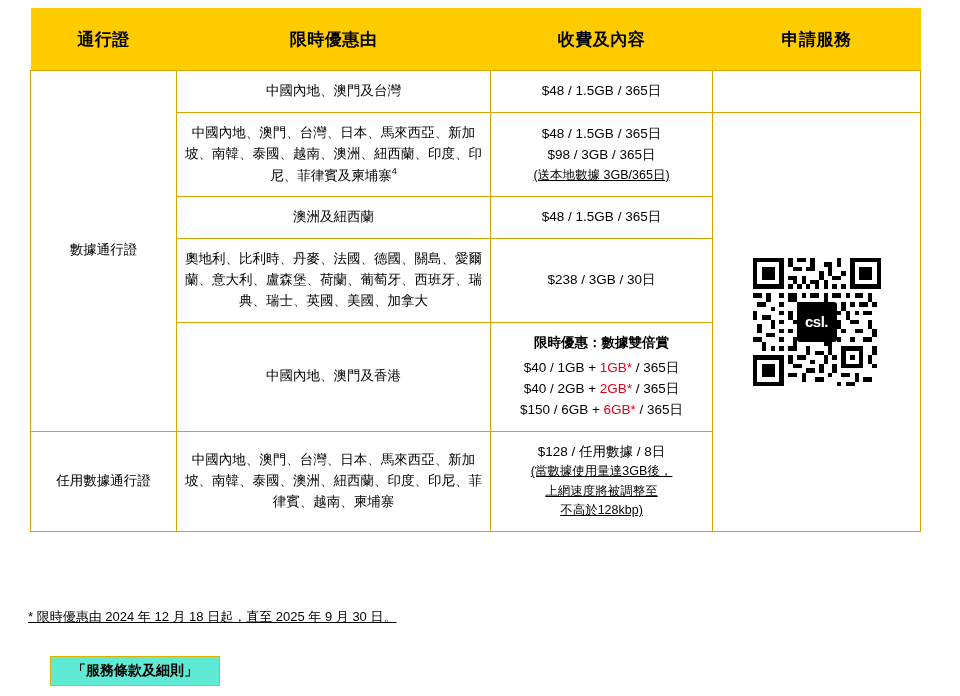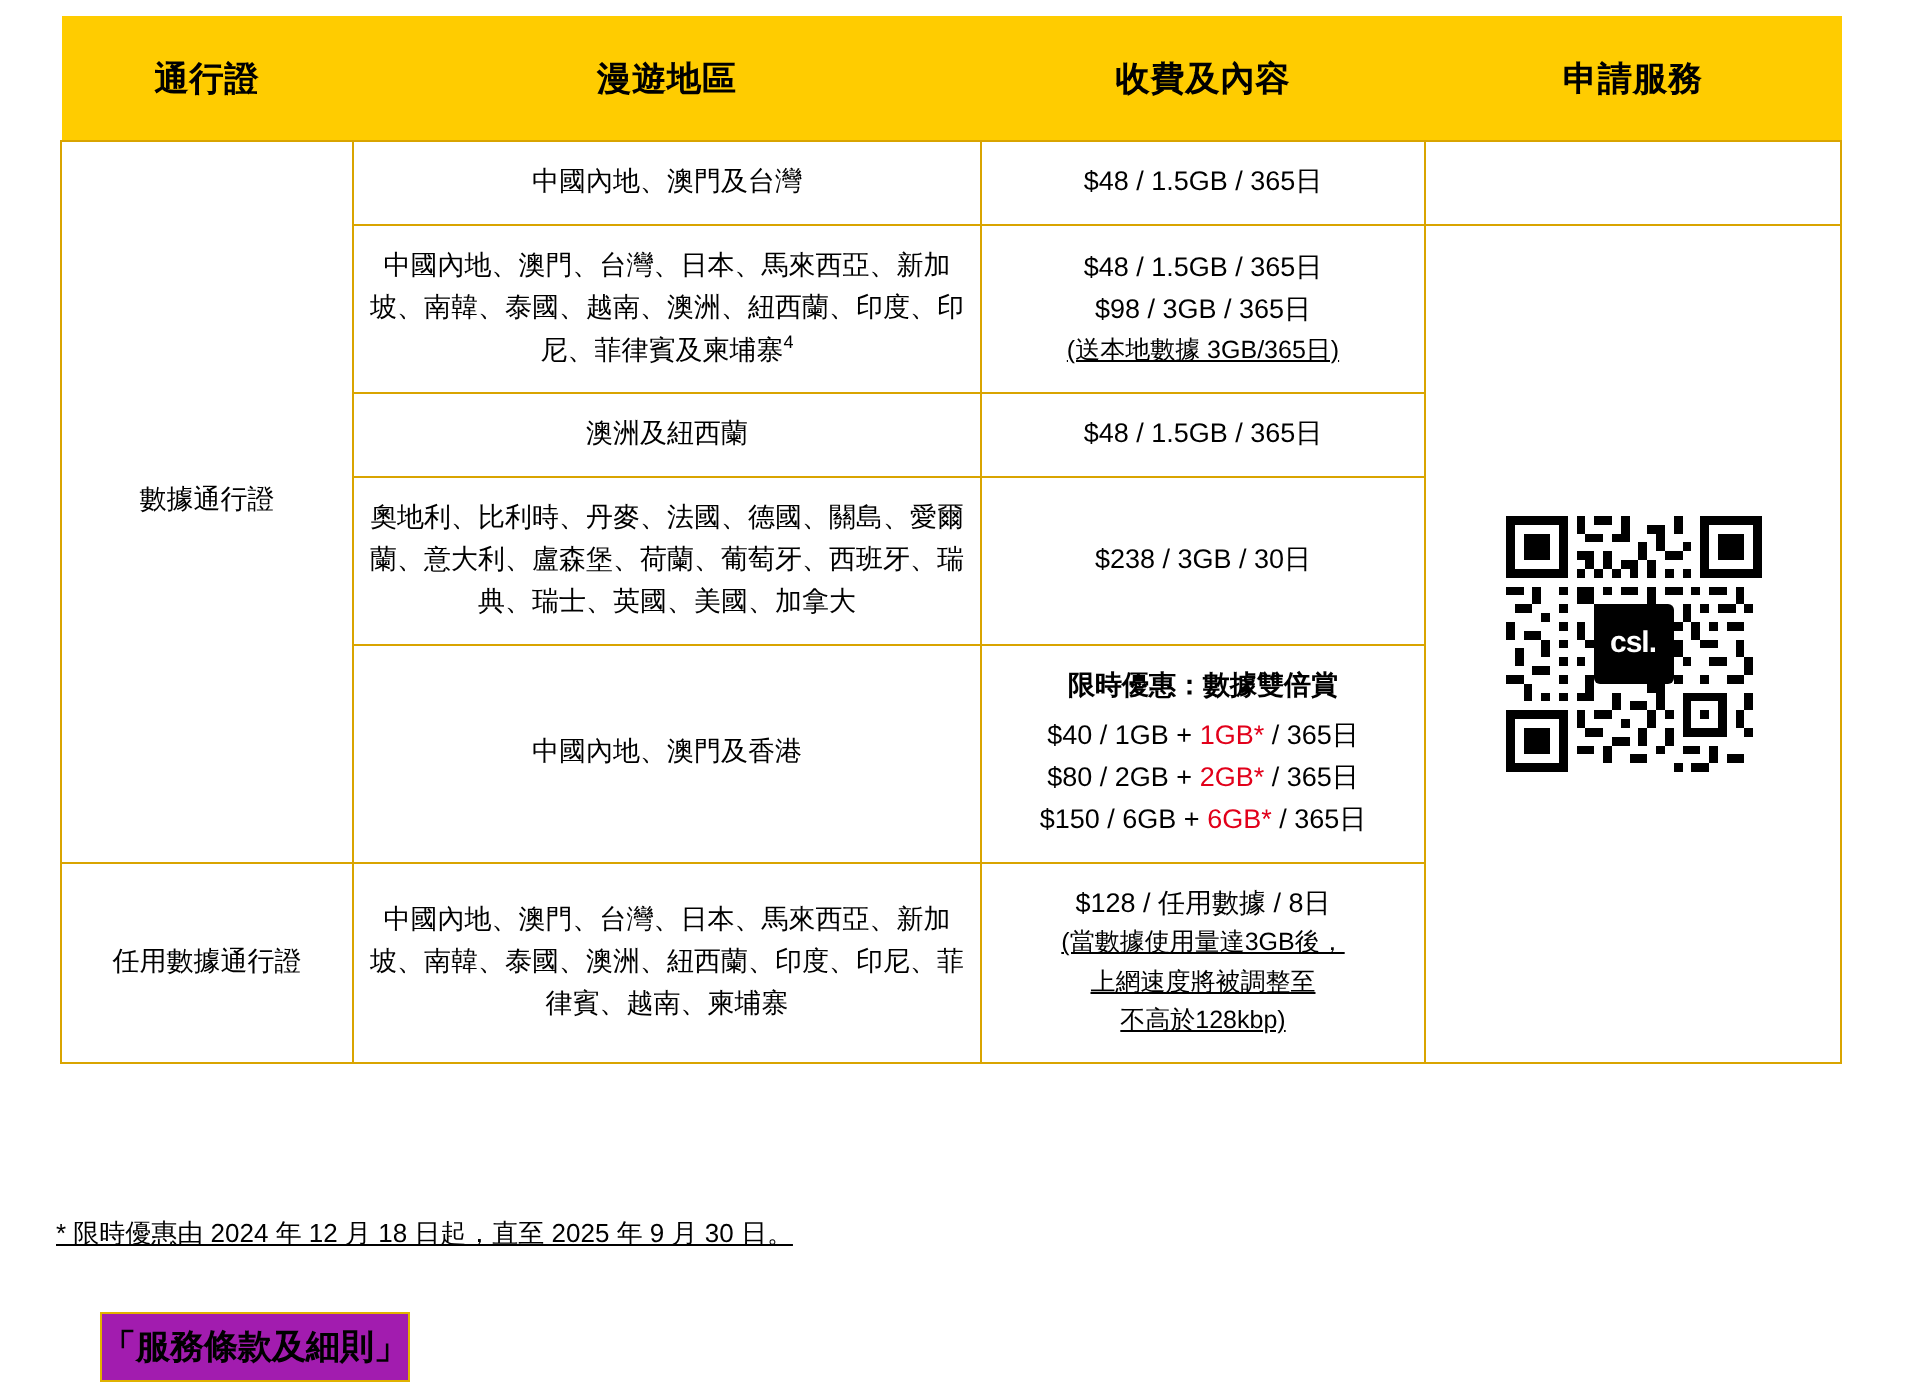--- a/index.html
+++ b/index.html
@@ -121,45 +121,45 @@
     font-size: 13px;
     color: #000000;
     text-decoration: underline;
   }
 
   
   .terms-bar {
     position: absolute;
     left: 50px;
     top: 656px;
-    background: #a21caf;
+    background: #5eead4;
     color: #000000;
-    font-size: 17px;
+    font-size: 14px;
     font-weight: bold;
-    padding: 5px 0;
+    padding: 5px 21px;
     border: 1px solid #e0b200;
     cursor: pointer;
   }
 </style>
 </head>
 <body>
 
 <div class="page">
 
   <table class="roaming-table">
     <colgroup>
       <col class="col-pass">
       <col class="col-region">
       <col class="col-fee">
       <col class="col-apply">
     </colgroup>
     <thead>
       <tr>
         <th>通行證</th>
-        <th>漫遊地區</th>
+        <th>限時優惠由</th>
         <th>收費及內容</th>
         <th>申請服務</th>
       </tr>
     </thead>
     <tbody>
 
       <tr>
         <td class="cell-pass" rowspan="5">數據通行證</td>
         <td class="cell-region">中國內地、澳門及台灣</td>
         <td class="cell-fee">
@@ -343,21 +343,21 @@
       </tr>
 
       <tr>
         <td class="cell-region">中國內地、澳門及香港</td>
         <td class="cell-fee">
           <span class="promo-title">限時優惠：數據雙倍賞</span>
           <span class="fee-line">
             <span>$40 / 1GB + </span><span class="hl-red">1GB*</span><span> / 365日</span>
           </span>
           <span class="fee-line">
-            <span>$80 / 2GB + </span><span class="hl-red">2GB*</span><span> / 365日</span>
+            <span>$40 / 2GB + </span><span class="hl-red">2GB*</span><span> / 365日</span>
           </span>
           <span class="fee-line">
             <span>$150 / 6GB + </span><span class="hl-red">6GB*</span><span> / 365日</span>
           </span>
         </td>
       </tr>
 
       <tr>
         <td class="cell-pass">任用數據通行證</td>
         <td class="cell-region">中國內地、澳門、台灣、日本、馬來西亞、新加坡、南韓、泰國、澳洲、紐西蘭、印度、印尼、菲律賓、越南、柬埔寨</td>

